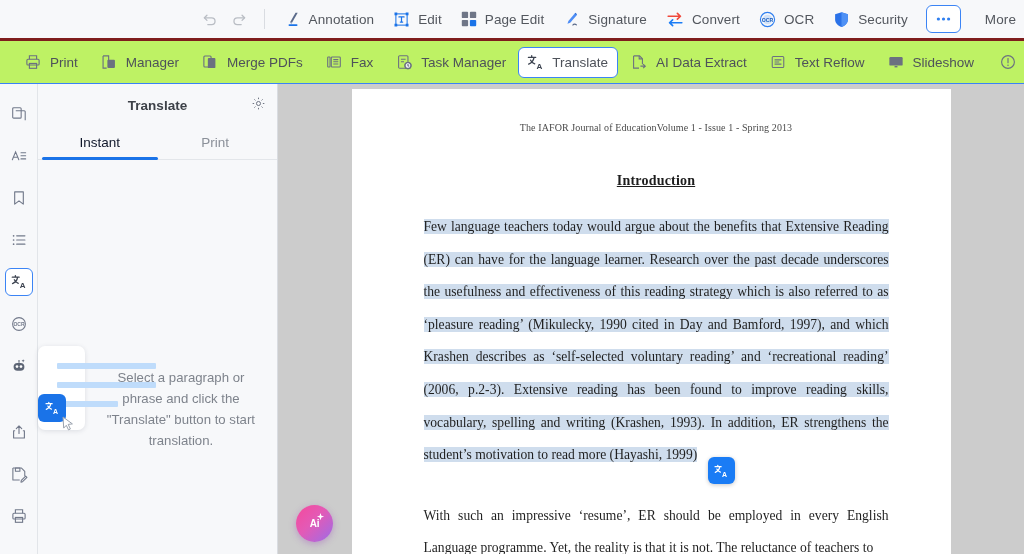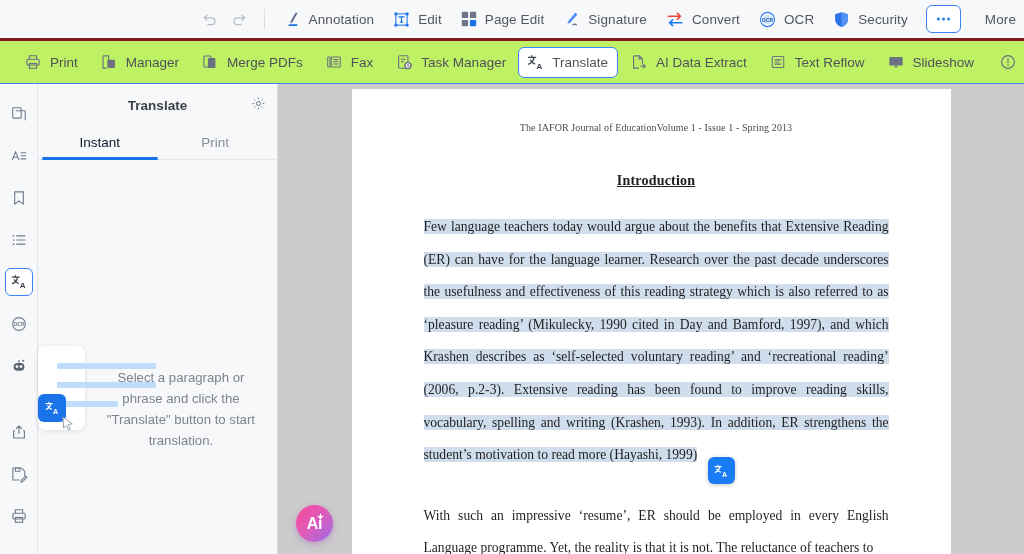--- a/index.html
+++ b/index.html
@@ -156,21 +156,21 @@
     cursor: default;
   }
   .ai-fab {
     position: absolute; left: 18px; bottom: 12px;
     width: 37px; height: 37px; border-radius: 50%;
     background: linear-gradient(135deg, #f5499b 0%, #e35ab6 45%, #9b6ce8 100%);
     display: flex; align-items: center; justify-content: center;
     box-shadow: 0 2px 7px rgba(150,60,180,.35); cursor: default;
   }
   .ai-fab .ai-txt {
-    color: #fff; font-size: 16px; font-weight: 700;
+    color: #fff; font-size: 10px; font-weight: 700;
     font-family: "Liberation Sans", sans-serif; letter-spacing: -.3px;
   }
   .ai-spark { position: absolute; top: 8px; right: 8px; }
   svg { display: block; }
 </style>
 </head>
 <body>
 
 <div id="app">
 

